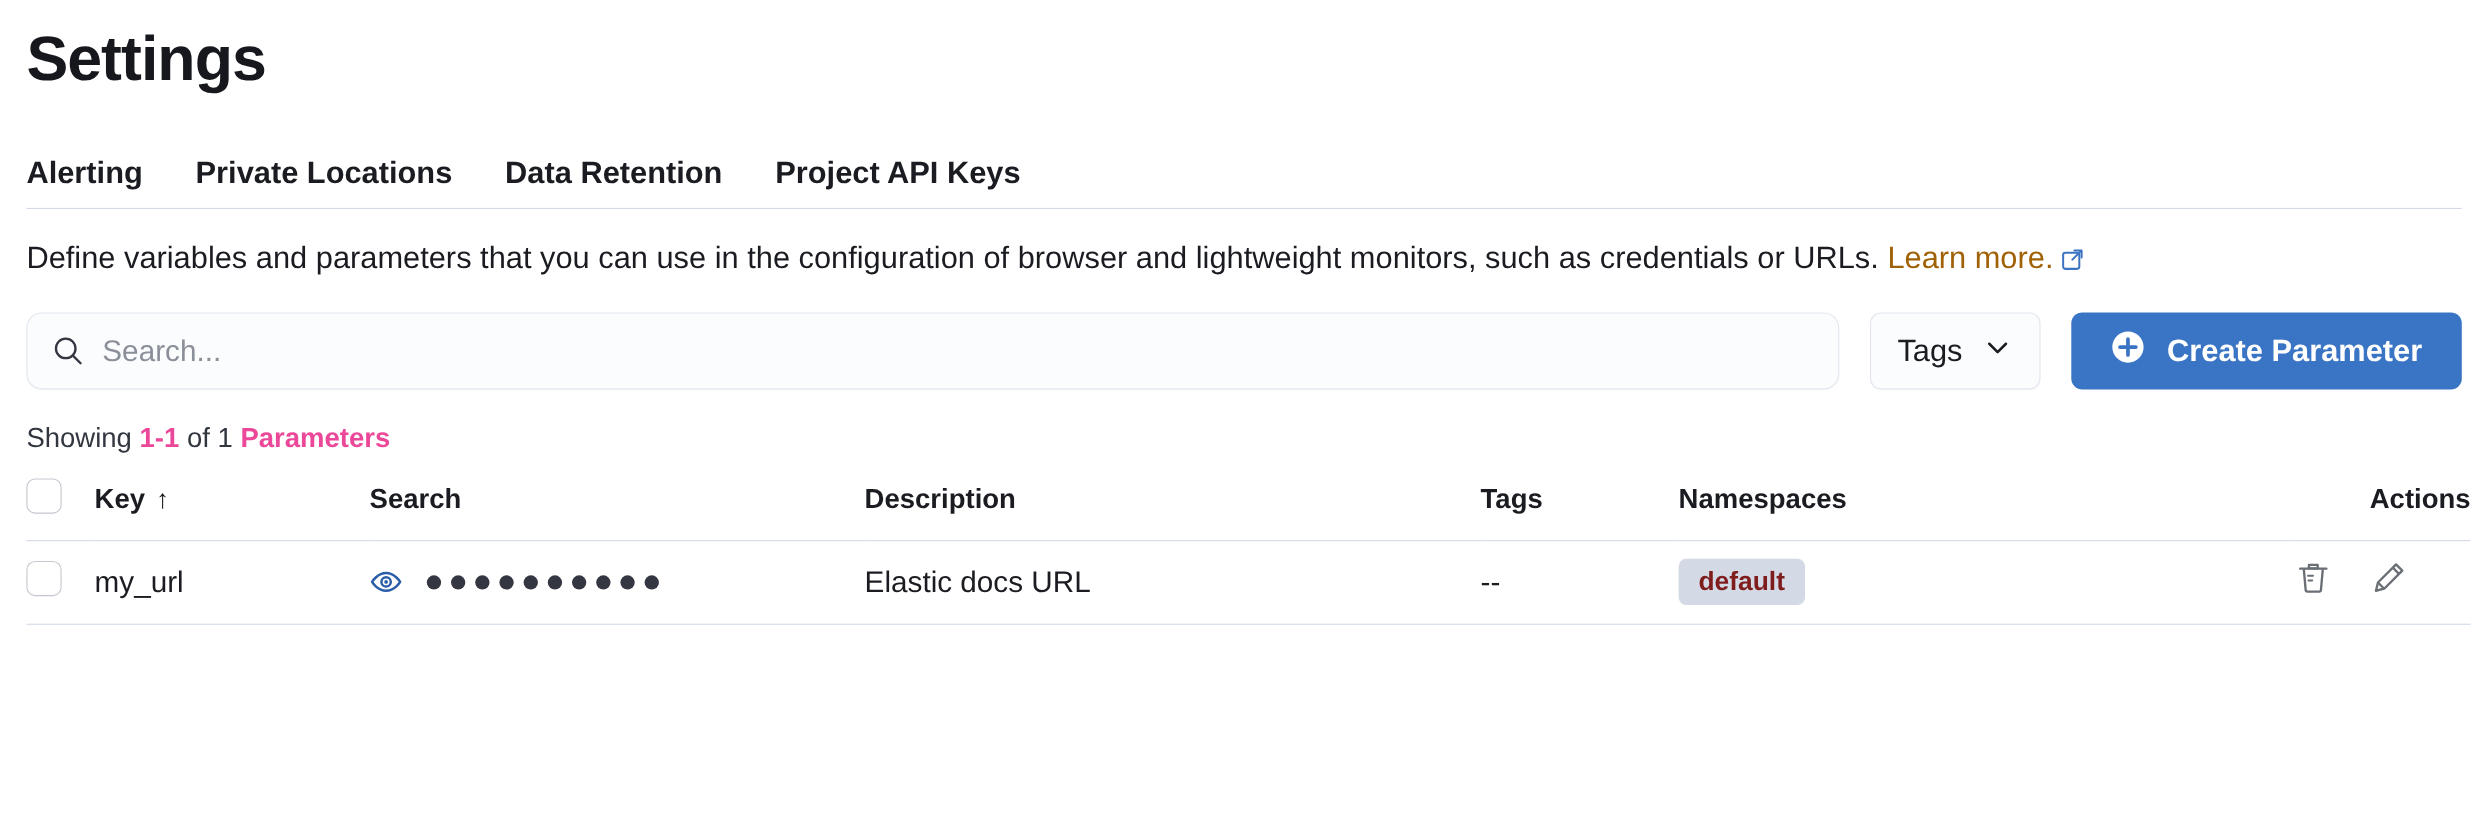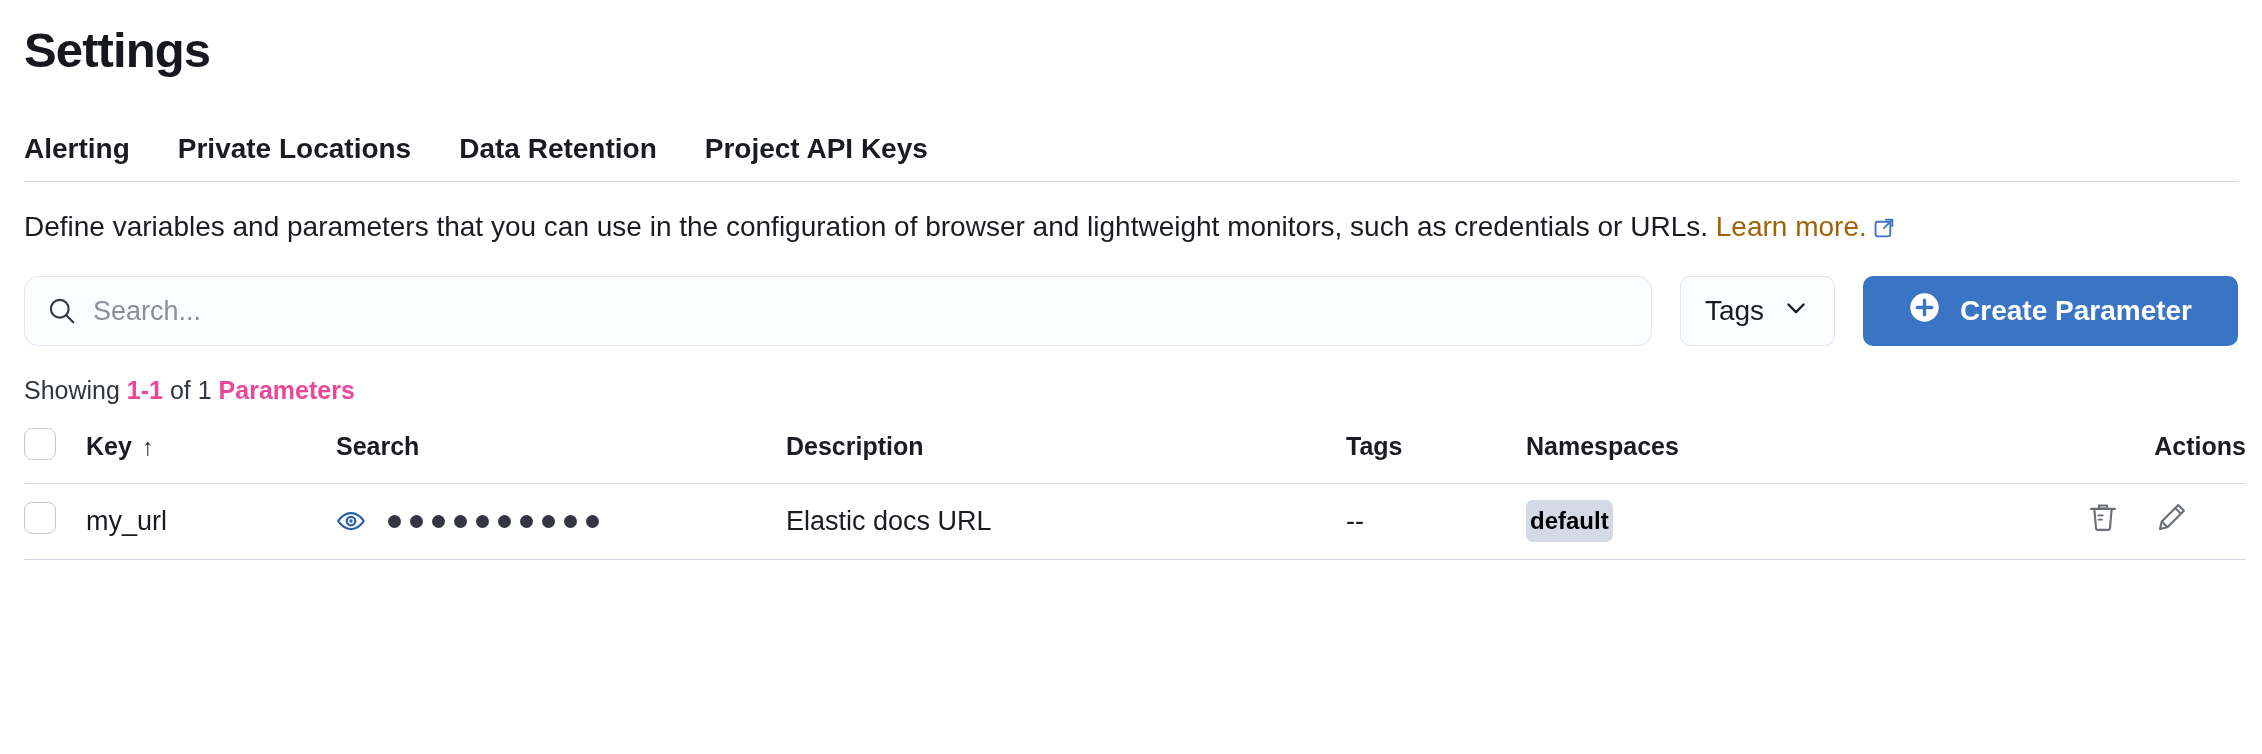--- a/index.html
+++ b/index.html
@@ -19,21 +19,21 @@
   .page {
     position: relative;
     width: 2262px;
     height: 754px;
     box-sizing: border-box;
     padding: 0 24px;
   }
 
   
   .page-title {
-    font-size: 49px;
+    font-size: 57px;
     font-weight: 700;
     letter-spacing: -0.9px;
     line-height: 1;
     color: #16181d;
     margin: 0;
     padding-top: 26px;
   }
 
   
   .tabs {
@@ -139,21 +139,21 @@
     box-shadow: 0 1px 1px rgba(0,0,0,0.015);
   }
 
   .create-btn {
     flex: 0 0 auto;
     display: flex;
     align-items: center;
     justify-content: center;
     gap: 20px;
     height: 70px;
-    padding: 0 46px;
+    padding: 0 36px;
     box-sizing: border-box;
     background: #3a74c4;
     border: 0;
     border-radius: 10px;
     font-family: "Liberation Sans", sans-serif;
     font-size: 28px;
     font-weight: 700;
     color: #ffffff;
     cursor: pointer;
     white-space: nowrap;
@@ -230,25 +230,25 @@
     width: 13px;
     height: 13px;
     border-radius: 50%;
     background: #343741;
     display: inline-block;
   }
 
   .badge {
     display: inline-block;
     background: #d3dae6;
-    color: #000000;
+    color: #7f1d1d;
     font-size: 24px;
     font-weight: 700;
     border-radius: 7px;
-    padding: 8px 4px;
+    padding: 8px 18px;
     line-height: 1.1;
   }
 
   .action-icons { display: inline-flex; align-items: center; gap: 34px; justify-content: flex-end; }
   .icon-btn { cursor: pointer; display: inline-flex; align-items: center; }
 </style>
 </head>
 <body>
 
 <div class="page">

